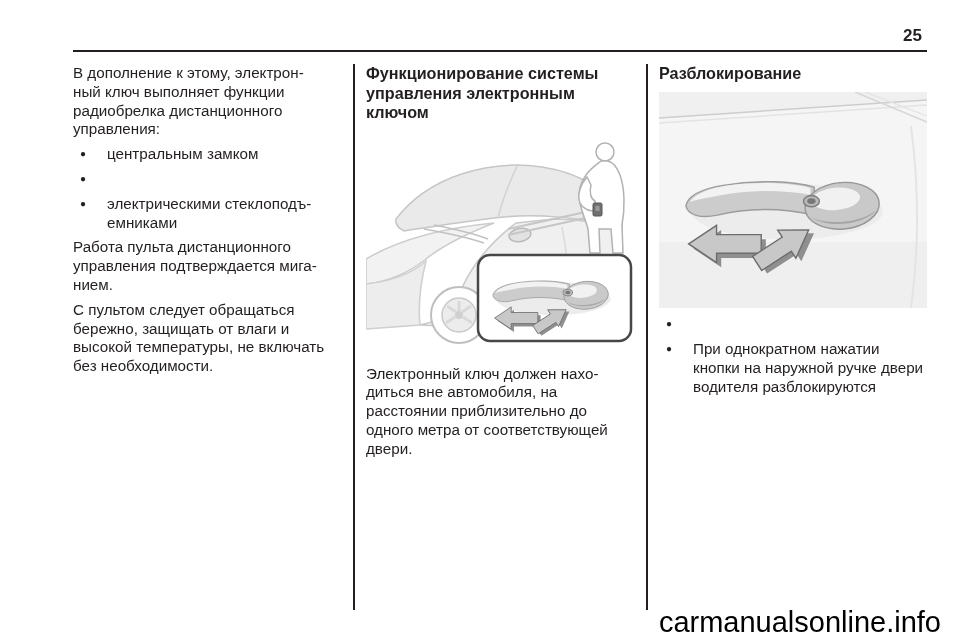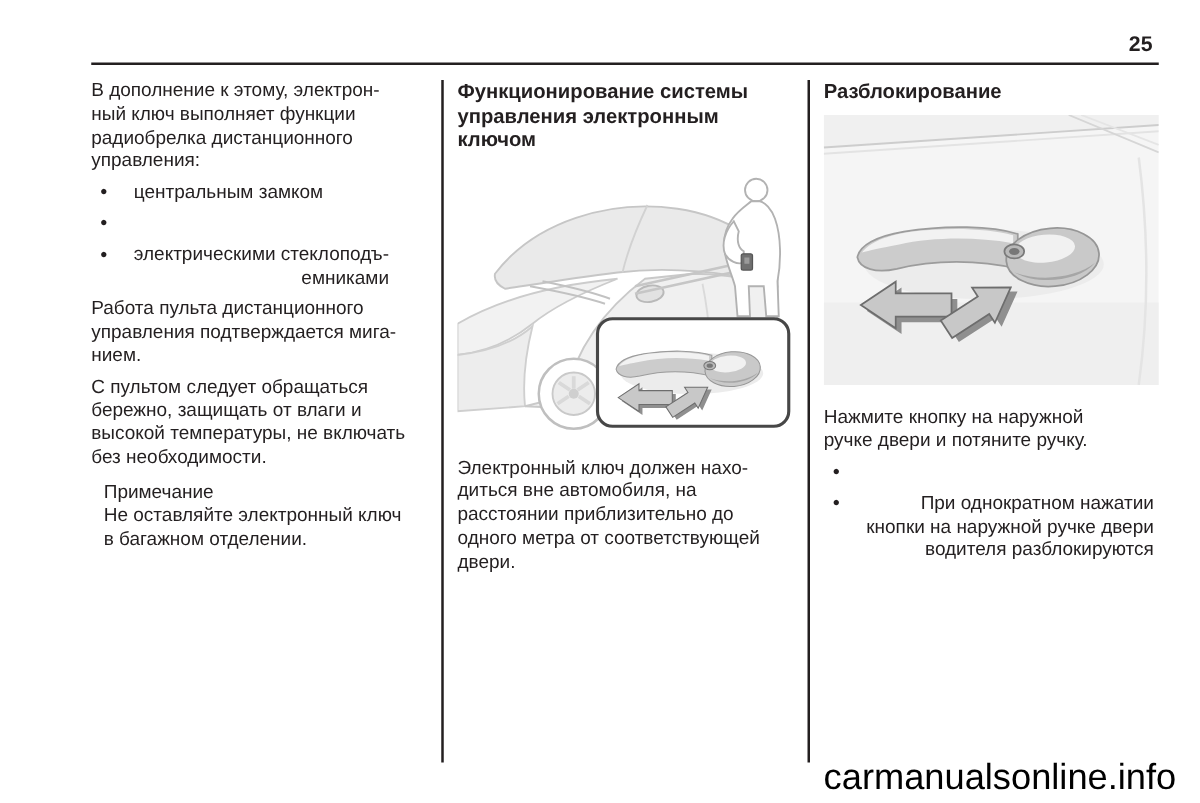--- a/index.html
+++ b/index.html
@@ -17,21 +17,21 @@
   .col-2{left:366px;width:273px;}
   .col-3{left:659px;width:268px;}
   .vdiv{position:absolute;top:64px;width:2px;height:546px;background:#231f20;}
   .vdiv-1{left:353px;}
   .vdiv-2{left:646px;}
   .para{margin:0 0 6px 0;white-space:pre-line;}
   .colhead{font-size:16.2px;line-height:19.6px;font-weight:bold;margin:0 0 8px 0;white-space:pre-line;}
   .blist{list-style:none;margin:3px 0 6px 0;padding:0;}
   .blist li{display:flex;margin:0 0 6px 0;}
   .dot{flex:0 0 34px;width:34px;padding-left:7px;font-size:10px;line-height:18.8px;box-sizing:border-box;}
-  .btext{white-space:pre-line;text-align:right;}
+  .btext{white-space:pre-line;}
   .note{margin:9px 0 0 10px;}
   .note p{margin:0;white-space:pre-line;}
   figure{margin:0;}
   .fig-2{margin-top:0;}
   .cap{margin-top:14px;}
   .p-after-img{margin-top:12px;}
   .watermark{position:absolute;right:19px;bottom:3px;font-size:29px;color:#000000;white-space:nowrap;}
 </style>
 </head>
 <body>
@@ -63,25 +63,20 @@
 емниками</span>
       </li>
     </ul>
     <p class="para">Работа пульта дистанционного
 управления подтверждается мига-
 нием.</p>
     <p class="para">С пультом следует обращаться
 бережно, защищать от влаги и
 высокой температуры, не включать
 без необходимости.</p>
-    <div class="note">
-      <p>Примечание</p>
-      <p>Не оставляйте электронный ключ
-в багажном отделении.</p>
-    </div>
   </div>
 
   <div class="col col-2">
     <h2 class="colhead">Функционирование системы
 управления электронным
 ключом</h2>
     <figure class="fig-2">
       <svg width="273" height="215" viewBox="0 0 273 215">
         <rect x="0" y="0" width="273" height="215" fill="#ffffff"></rect>
 
@@ -178,22 +173,20 @@
             <polygon points="24,106 54,86 54,96 102,96 102,116 54,116 54,126" fill="#8f8f8f"></polygon>
             <polygon points="19,101 49,81 49,91 97,91 97,111 49,111 49,121" fill="#c8c8c8" stroke="#6d6d6d" stroke-width="1.5"></polygon>
           </g>
           <g transform="translate(148,86) rotate(-33)">
             <polygon points="3,6 -25,-12 -25,-3 -63,-3 -63,15 -25,15 -25,24" fill="#8f8f8f"></polygon>
             <polygon points="0,0 -28,-18 -28,-9 -66,-9 -66,9 -28,9 -28,18" fill="#c8c8c8" stroke="#6d6d6d" stroke-width="1.5"></polygon>
           </g>
         </g>
       </svg>
     </figure>
-    <p class="para p-after-img">Нажмите кнопку на наружной
-ручке двери и потяните ручку.</p>
     <ul class="blist">
       <li>
         <span class="dot">●</span>
       </li>
       <li>
         <span class="dot">●</span>
         <span class="btext">При однократном нажатии
 кнопки на наружной ручке двери
 водителя разблокируются</span>
       </li>

